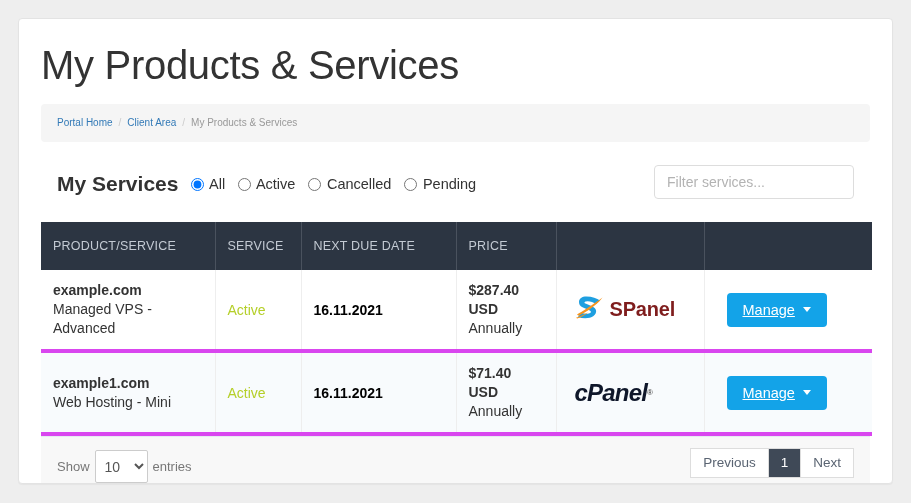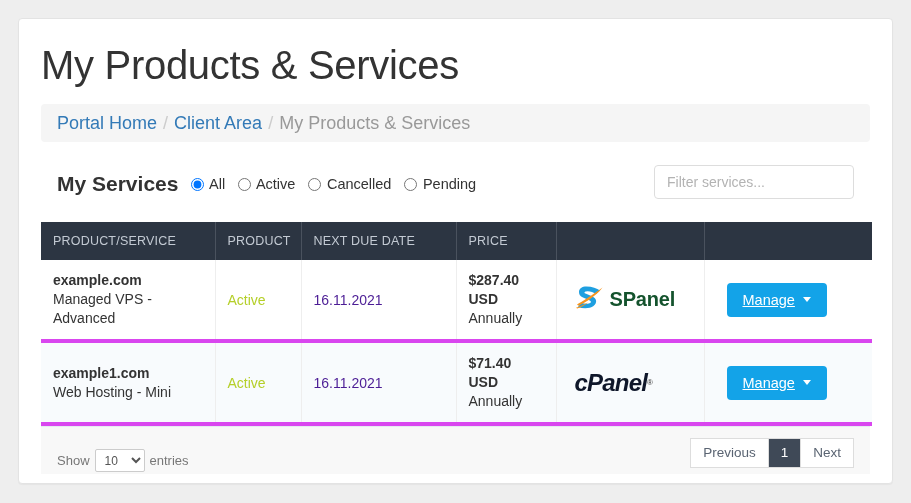--- a/index.html
+++ b/index.html
@@ -30,21 +30,21 @@
     font-weight: 300;
     color: #333333;
     letter-spacing: -0.3px;
     line-height: 52px;
   }
   .breadcrumb {
     margin-top: 13px;
     background: #f5f5f5;
     border-radius: 4px;
     padding: 9px 16px;
-    font-size: 18px;
+    font-size: 10px;
     line-height: 20px;
     color: #999999;
   }
   .breadcrumb a {
     color: #337ab7;
     text-decoration: none;
   }
   .breadcrumb .sep {
     color: #cccccc;
     padding: 0 6px;
@@ -97,46 +97,46 @@
   }
   table.services thead th {
     background: #2c3542;
     color: #c3cad3;
     font-size: 12.5px;
     font-weight: normal;
     text-align: left;
     padding: 11px 12px;
     border-right: 1px solid #4a525e;
     letter-spacing: 0.2px;
-    height: 38px;
+    height: 48px;
   }
   table.services thead th:last-child { border-right: none; }
 
   table.services tbody td {
     padding: 11px 12px;
     font-size: 14px;
     color: #333333;
     border-right: 1px solid #eeeeee;
     border-bottom: 4px solid #d946ef;
     vertical-align: middle;
   }
   table.services tbody td:last-child { border-right: none; }
   table.services tbody tr.odd td { background: #ffffff; }
   table.services tbody tr.even td { background: #f8fbfd; }
 
   .prod-name { font-weight: bold; color: #333; display: block; line-height: 19px;}
   .prod-desc { color: #333; display: block; line-height: 19px; }
   .status-active { color: #b5cf29; font-size: 14px; }
-  .due-date { font-weight: normal; color: #4c1d95; }
+  .due-date { font-weight: bold; color: #000000; }
   .price-amt { display: block; font-weight: bold; color: #333; line-height: 19px;}
   .price-cycle { display: block; color: #333; line-height: 19px;}
 
   .logo-cell { text-align: left; padding-left: 18px !important; }
   .spanel-logo { display: flex; align-items: center; gap: 7px; }
-  .spanel-text { color: #14532d; font-size: 20px; font-weight: bold; letter-spacing: -0.2px;}
+  .spanel-text { color: #7f1d1d; font-size: 20px; font-weight: bold; letter-spacing: -0.2px;}
   .cpanel-text {
     color: #0f172a; font-size: 24px; font-weight: bold;
     font-style: italic; letter-spacing: -0.8px;
     font-family: Liberation Sans, sans-serif;
   }
   .cpanel-reg { font-size: 8px; vertical-align: super; }
 
   .btn-manage {
     display: inline-flex;
     align-items: center;
@@ -163,36 +163,36 @@
 
   .table-footer {
     background: #f8f8f8;
     border-top: 1px solid #e6ebf0;
     height: 48px;
     position: relative;
     padding: 0 16px;
   }
   .length-box {
     position: absolute;
-    left: 16px; top: 22px;
+    left: 16px; top: 13px;
     font-size: 13px;
     color: #777777;
     display: flex;
     align-items: center;
     gap: 5px;
   }
   .length-select {
-    font-size: 12px;
+    font-size: 14px;
     font-family: "Liberation Sans", sans-serif;
     padding: 2px 2px 2px 5px;
     border: 1px solid #cccccc;
     border-radius: 2px;
     color: #555;
     background: #fff;
-    height: 23px;
+    height: 33px;
   }
   .pagination {
     position: absolute;
     right: 16px; top: 11px;
     display: flex;
     border: 1px solid #dddddd;
     border-radius: 0;
     overflow: hidden;
     background: #fff;
   }
@@ -252,21 +252,21 @@
         <col style="width:174px">
           <col style="width:86px">
           <col style="width:155px">
         <col style="width:100px">
           <col style="width:148px">
           <col style="width:168px">
       </colgroup>
       <thead>
         <tr>
           <th>PRODUCT/SERVICE</th>
-          <th>PRODUCT</th>
+          <th>SERVICE</th>
           <th>NEXT DUE DATE</th>
           <th>PRICE</th>
           <th></th>
           <th></th>
         </tr>
       </thead>
       <tbody>
         <tr class="odd">
           <td>
             <span class="prod-name">example.com</span>

